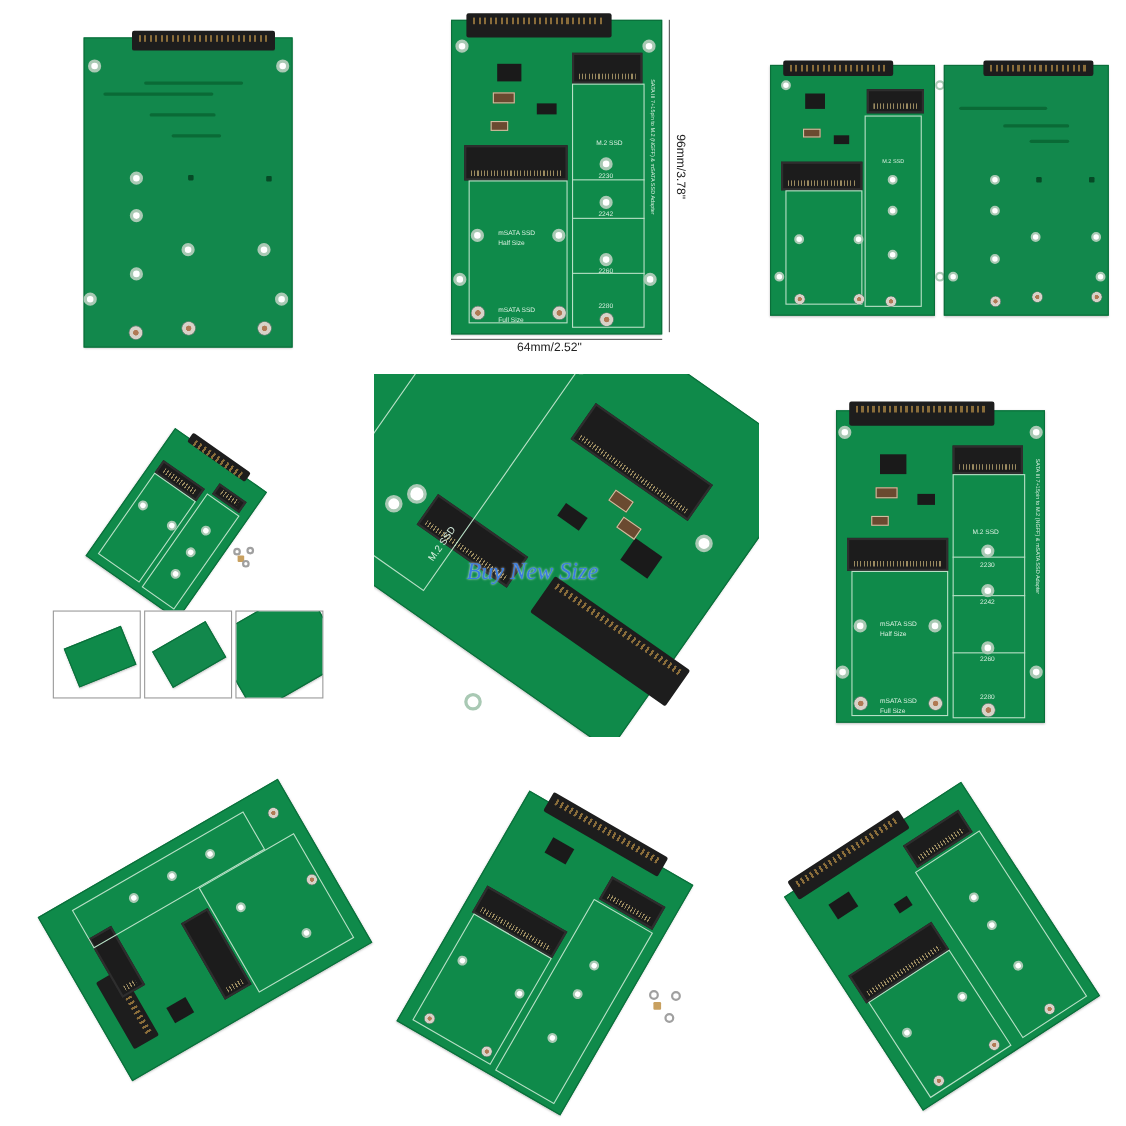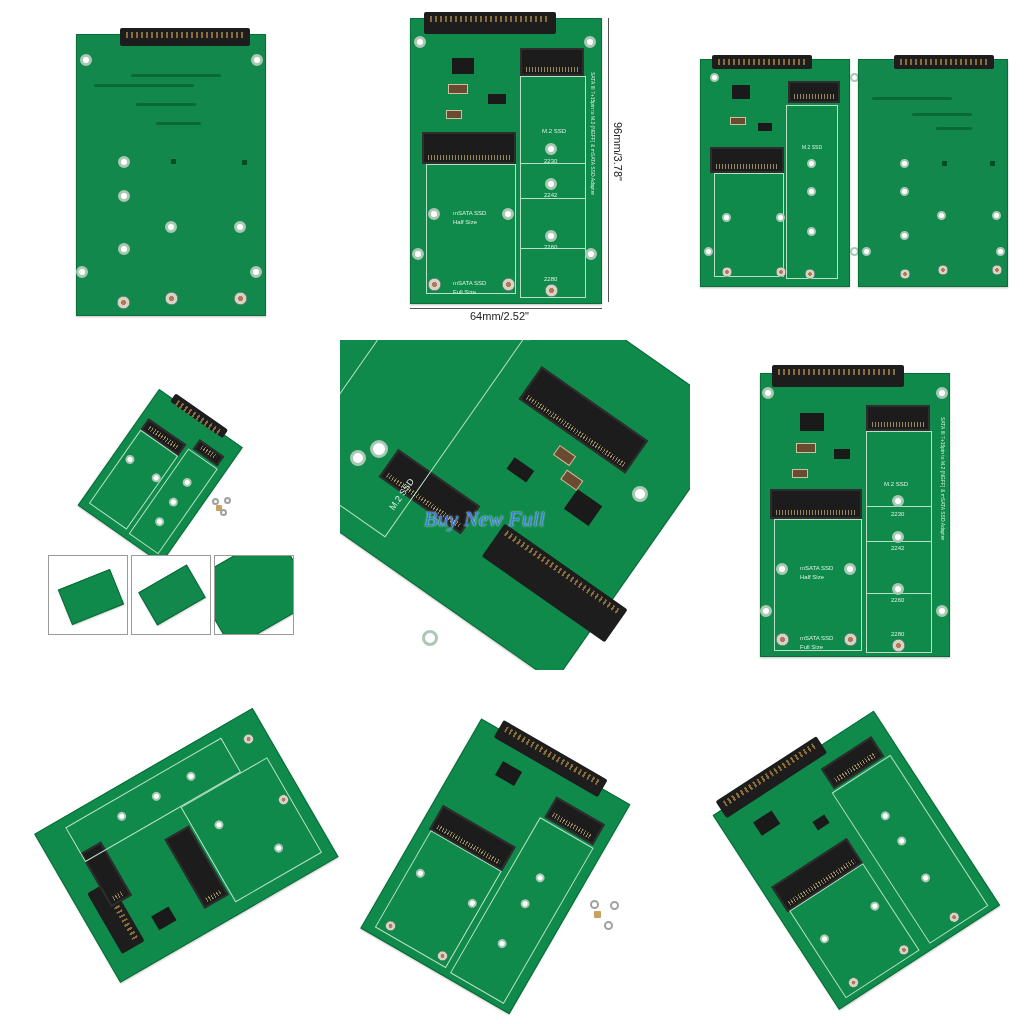--- a/index.html
+++ b/index.html
@@ -183,21 +183,21 @@
     <div class="comp" style="left:270px;top:140px;width:18px;height:10px;"></div>
     <div class="silk" style="left:40px;top:40px;width:120px;height:260px;"></div>
     <div class="hole" style="left:90px;top:80px;width:18px;height:18px;"></div>
     <div class="hole" style="left:150px;top:40px;width:18px;height:18px;"></div>
   </div>
   <span class="label" style="left:44px;top:150px;font-size:9px;transform:rotate(-55deg);">M.2 SSD</span>
   <div class="hole" style="left:30px;top:100px;width:18px;height:18px;"></div>
   <div class="hole" style="left:10px;top:110px;width:16px;height:16px;"></div>
   <div class="hole" style="left:292px;top:146px;width:16px;height:16px;"></div>
   <div class="hole" style="left:82px;top:290px;width:16px;height:16px;"></div>
-  <span class="watermark" style="left:84px;top:166px;">Buy New Full</span>
+  <span class="watermark" style="left:84px;top:166px;">Buy New Size</span>
 </div>
 
 <div class="tile" style="left:760px;top:365px;width:190px;height:292px;">
   <div class="pcb" style="left:0;top:8px;width:188px;height:282px;"></div>
   <div class="sata" style="left:12px;top:0;width:132px;height:22px;"></div>
   <div class="hole" style="left:2px;top:22px;"></div>
   <div class="hole" style="left:176px;top:22px;"></div>
   <div class="chip" style="left:40px;top:48px;width:24px;height:18px;"></div>
   <div class="comp" style="left:36px;top:78px;width:18px;height:8px;"></div>
   <div class="comp" style="left:32px;top:104px;width:14px;height:7px;"></div>

